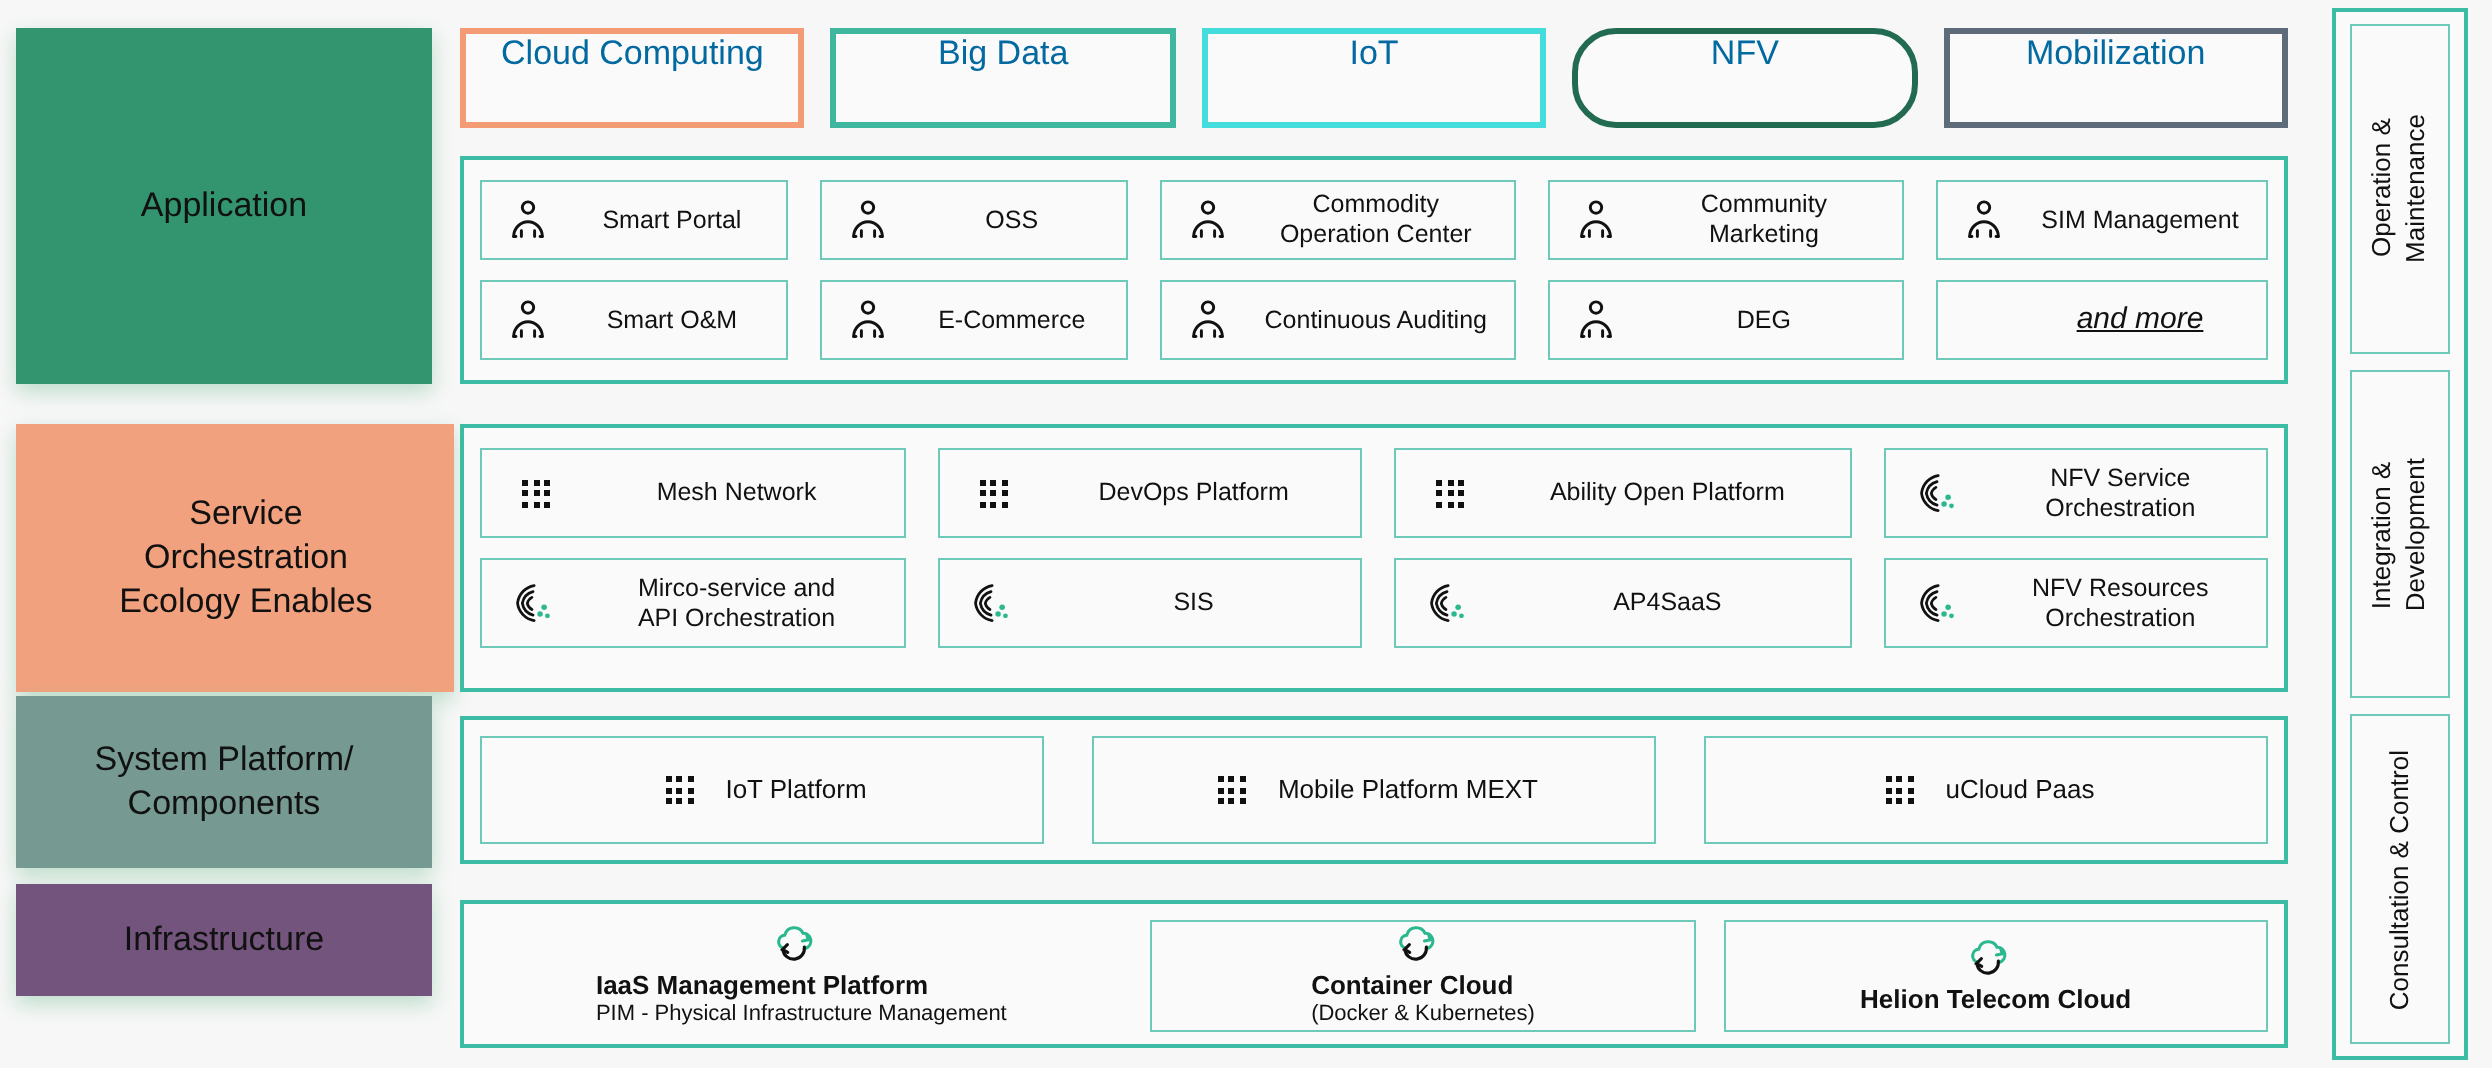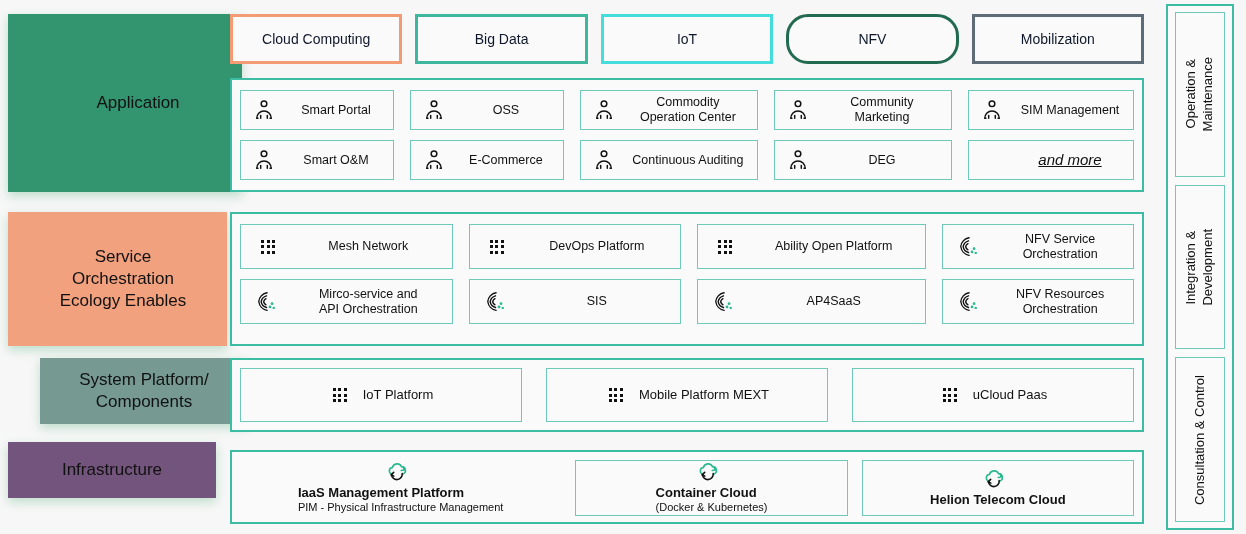--- a/index.html
+++ b/index.html
@@ -15,41 +15,41 @@
   
   .layer-label{
     position:absolute;left:8px;
     display:flex;align-items:center;justify-content:center;
     text-align:center;line-height:1.28;
     font-size:17px;color:#111;
     box-shadow:0 4px 10px rgba(120,190,150,.45);
   }
   .layer-label.l0{top:14px;height:178px;width:208px;background:#339470;}
   .layer-label.l1{top:212px;height:134px;width:208px;background:#F2A17E;padding-left:11px;}
-  .layer-label.l2{top:358px;height:66px;width:208px;background:#769A92;margin-left:32px;}
+  .layer-label.l2{top:348px;height:86px;width:208px;background:#769A92;}
   .layer-label.l3{top:442px;height:56px;width:208px;background:#72547C;}
 
   
   .panel{
     position:absolute;left:230px;width:914px;
     border:2.5px solid #3CBCA3;background:#fafafa;
     box-sizing:border-box;
   }
   .panel.app    {top:78px;  height:114px;}
   .panel.svc    {top:212px; height:134px;}
   .panel.sys    {top:358px; height:74px;}
   .panel.infra  {top:450px; height:74px;}
 
   
   .tabs{position:absolute;left:230px;top:14px;width:914px;height:50px;
         display:flex;gap:13px;}
   .tab{
-    flex:1;display:flex;align-items:center;justify-content:center;
+    flex:1;display:flex;justify-content:center;
     background:#fafafa;border:3px solid #ccc;box-sizing:border-box;
-    font-size:14px;color:#0f172a;
+    font-size:17px;color:#0369a1;
   }
 
   
   .card{
     background:#fafafa;border:1.5px solid #6FC9B8;box-sizing:border-box;
     display:flex;align-items:center;
     font-size:12.5px;color:#111;
   }
   .card .ico{flex:0 0 auto;display:flex;align-items:center;justify-content:center;}
   .card .lbl{flex:1;text-align:center;line-height:1.2;padding:0 2px;}
@@ -112,21 +112,21 @@
   
   .dots{display:grid;grid-template-columns:repeat(3,3px);grid-template-rows:repeat(3,3px);
         gap:2.5px;}
   .dots i{display:block;width:3px;height:3px;background:#111;}
 </style>
 </head>
 <body>
 
 <div class="canvas">
 
-  <div class="layer-label l0" style="background: rgb(51, 148, 112); padding-left: 26px;">
+  <div class="layer-label l0" style="background: rgb(51, 148, 112);">
     <span>Application</span>
   </div>
   <div class="layer-label l1" style="background: rgb(242, 161, 126);">
     <span class="ml">Service<br>Orchestration<br>Ecology Enables</span>
   </div>
   <div class="layer-label l2" style="background: rgb(118, 154, 146);">
     <span class="ml">System Platform/<br>Components</span>
   </div>
   <div class="layer-label l3" style="background: rgb(114, 84, 124);">
     <span>Infrastructure</span>

